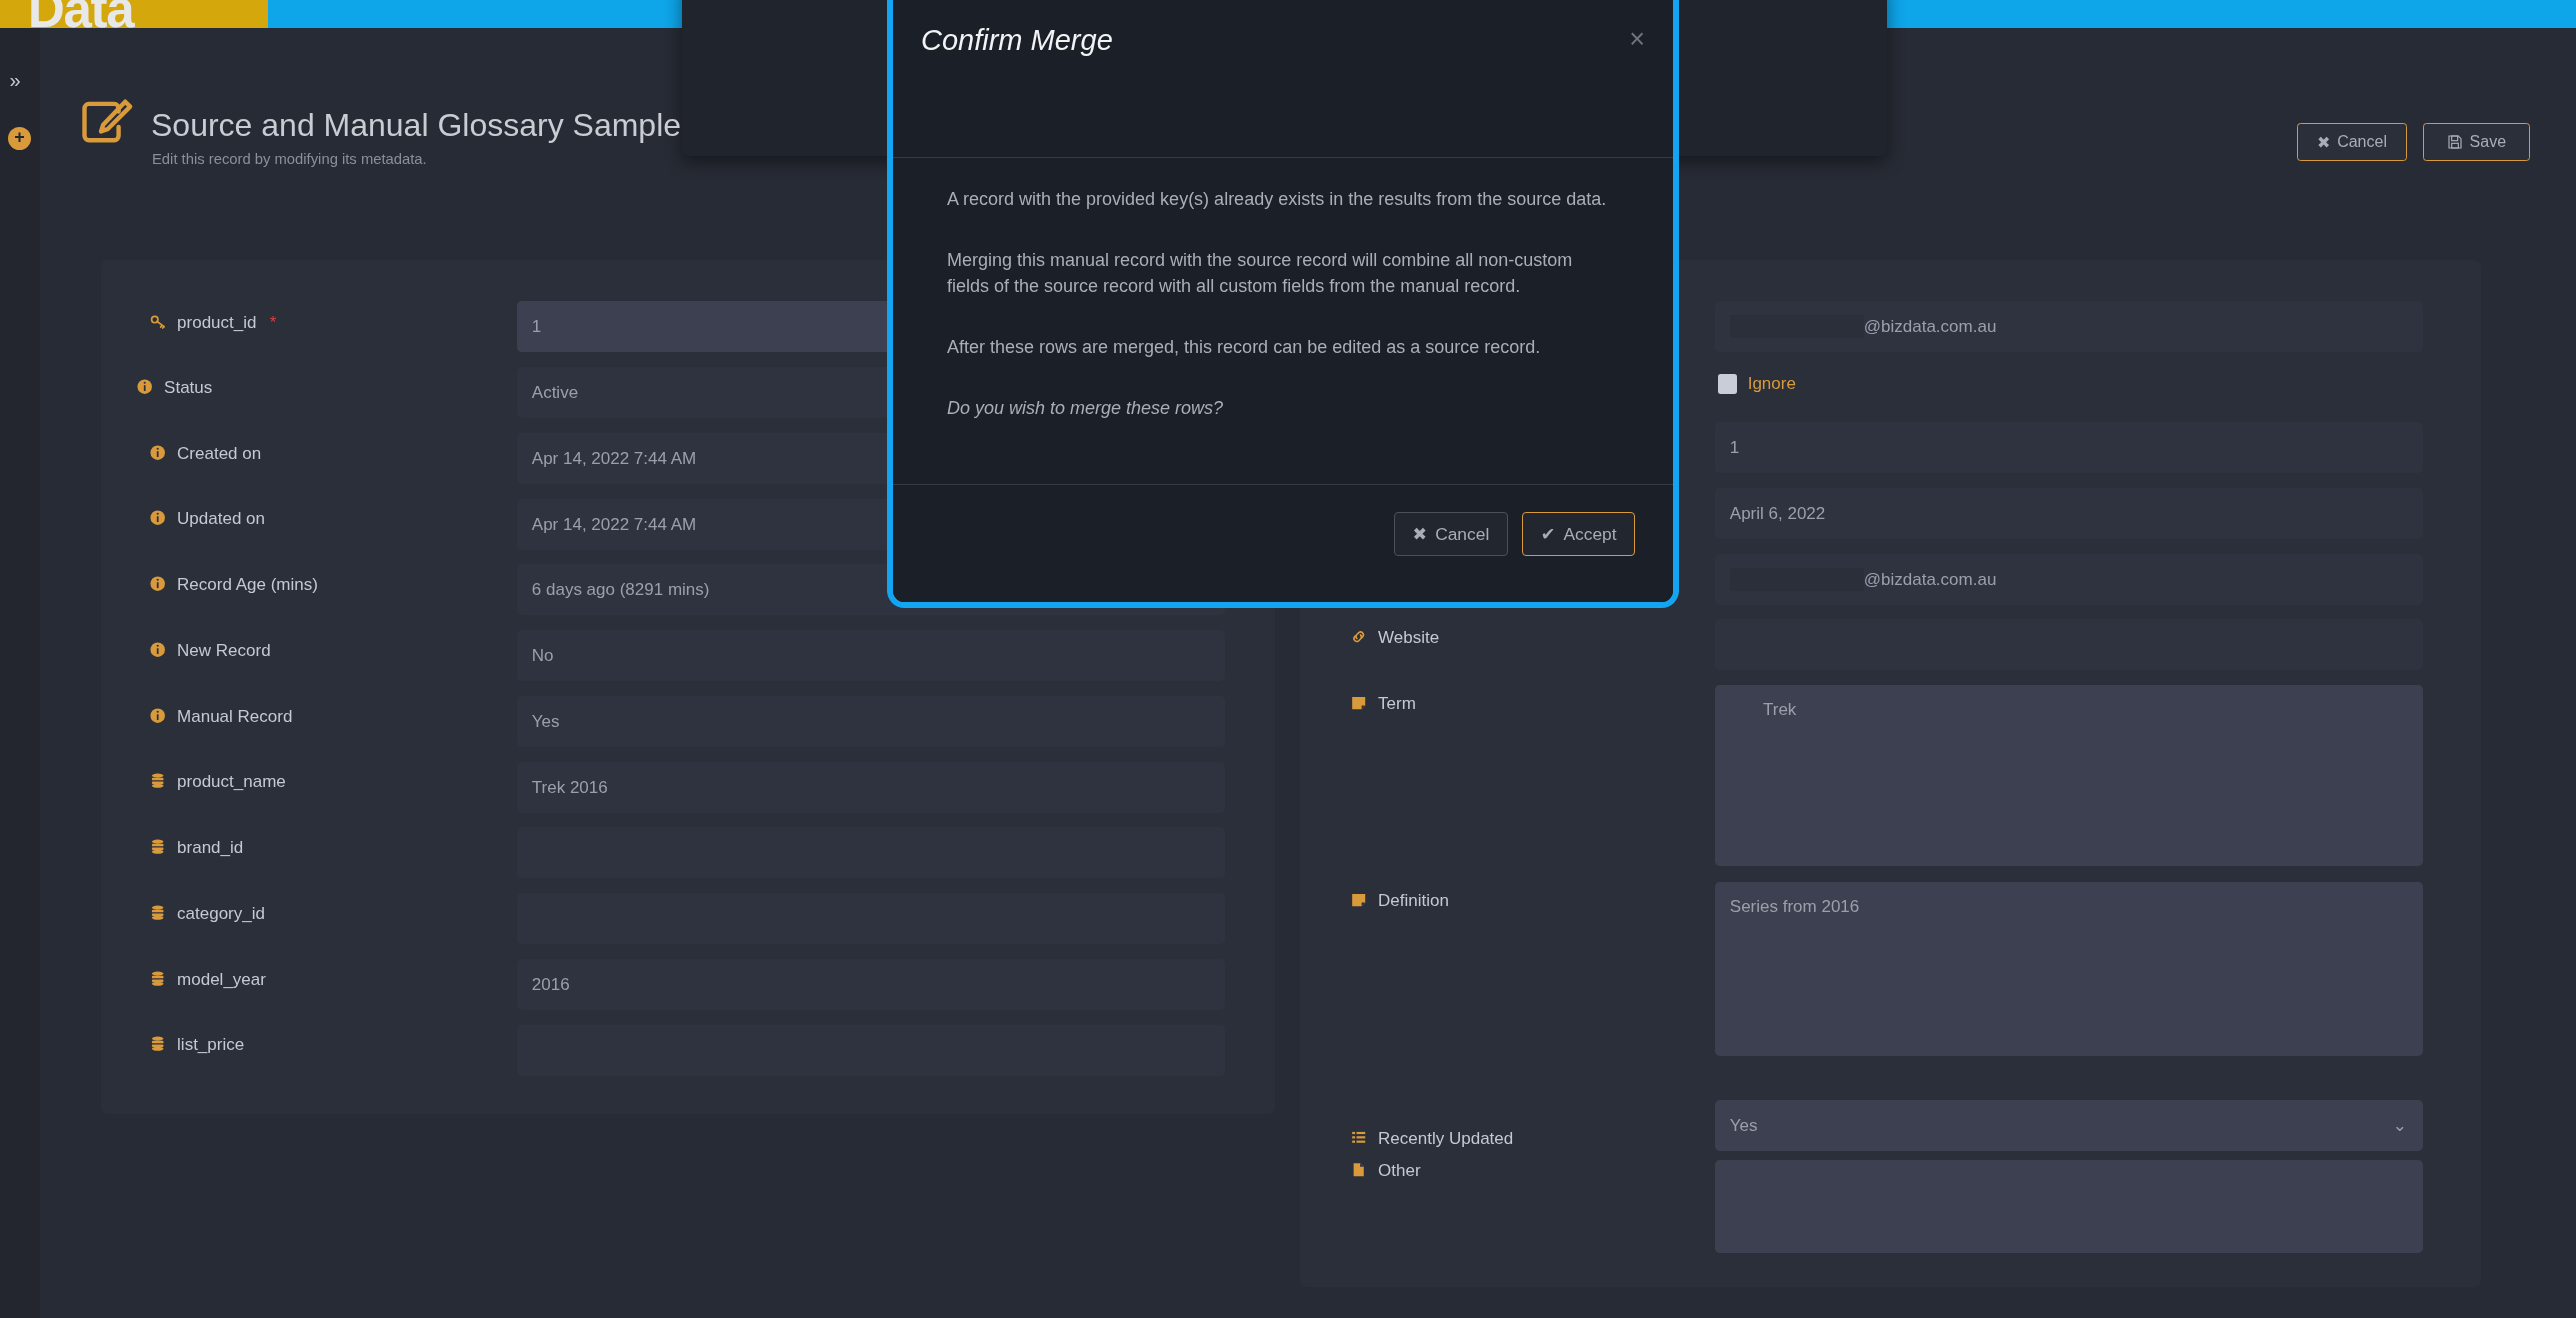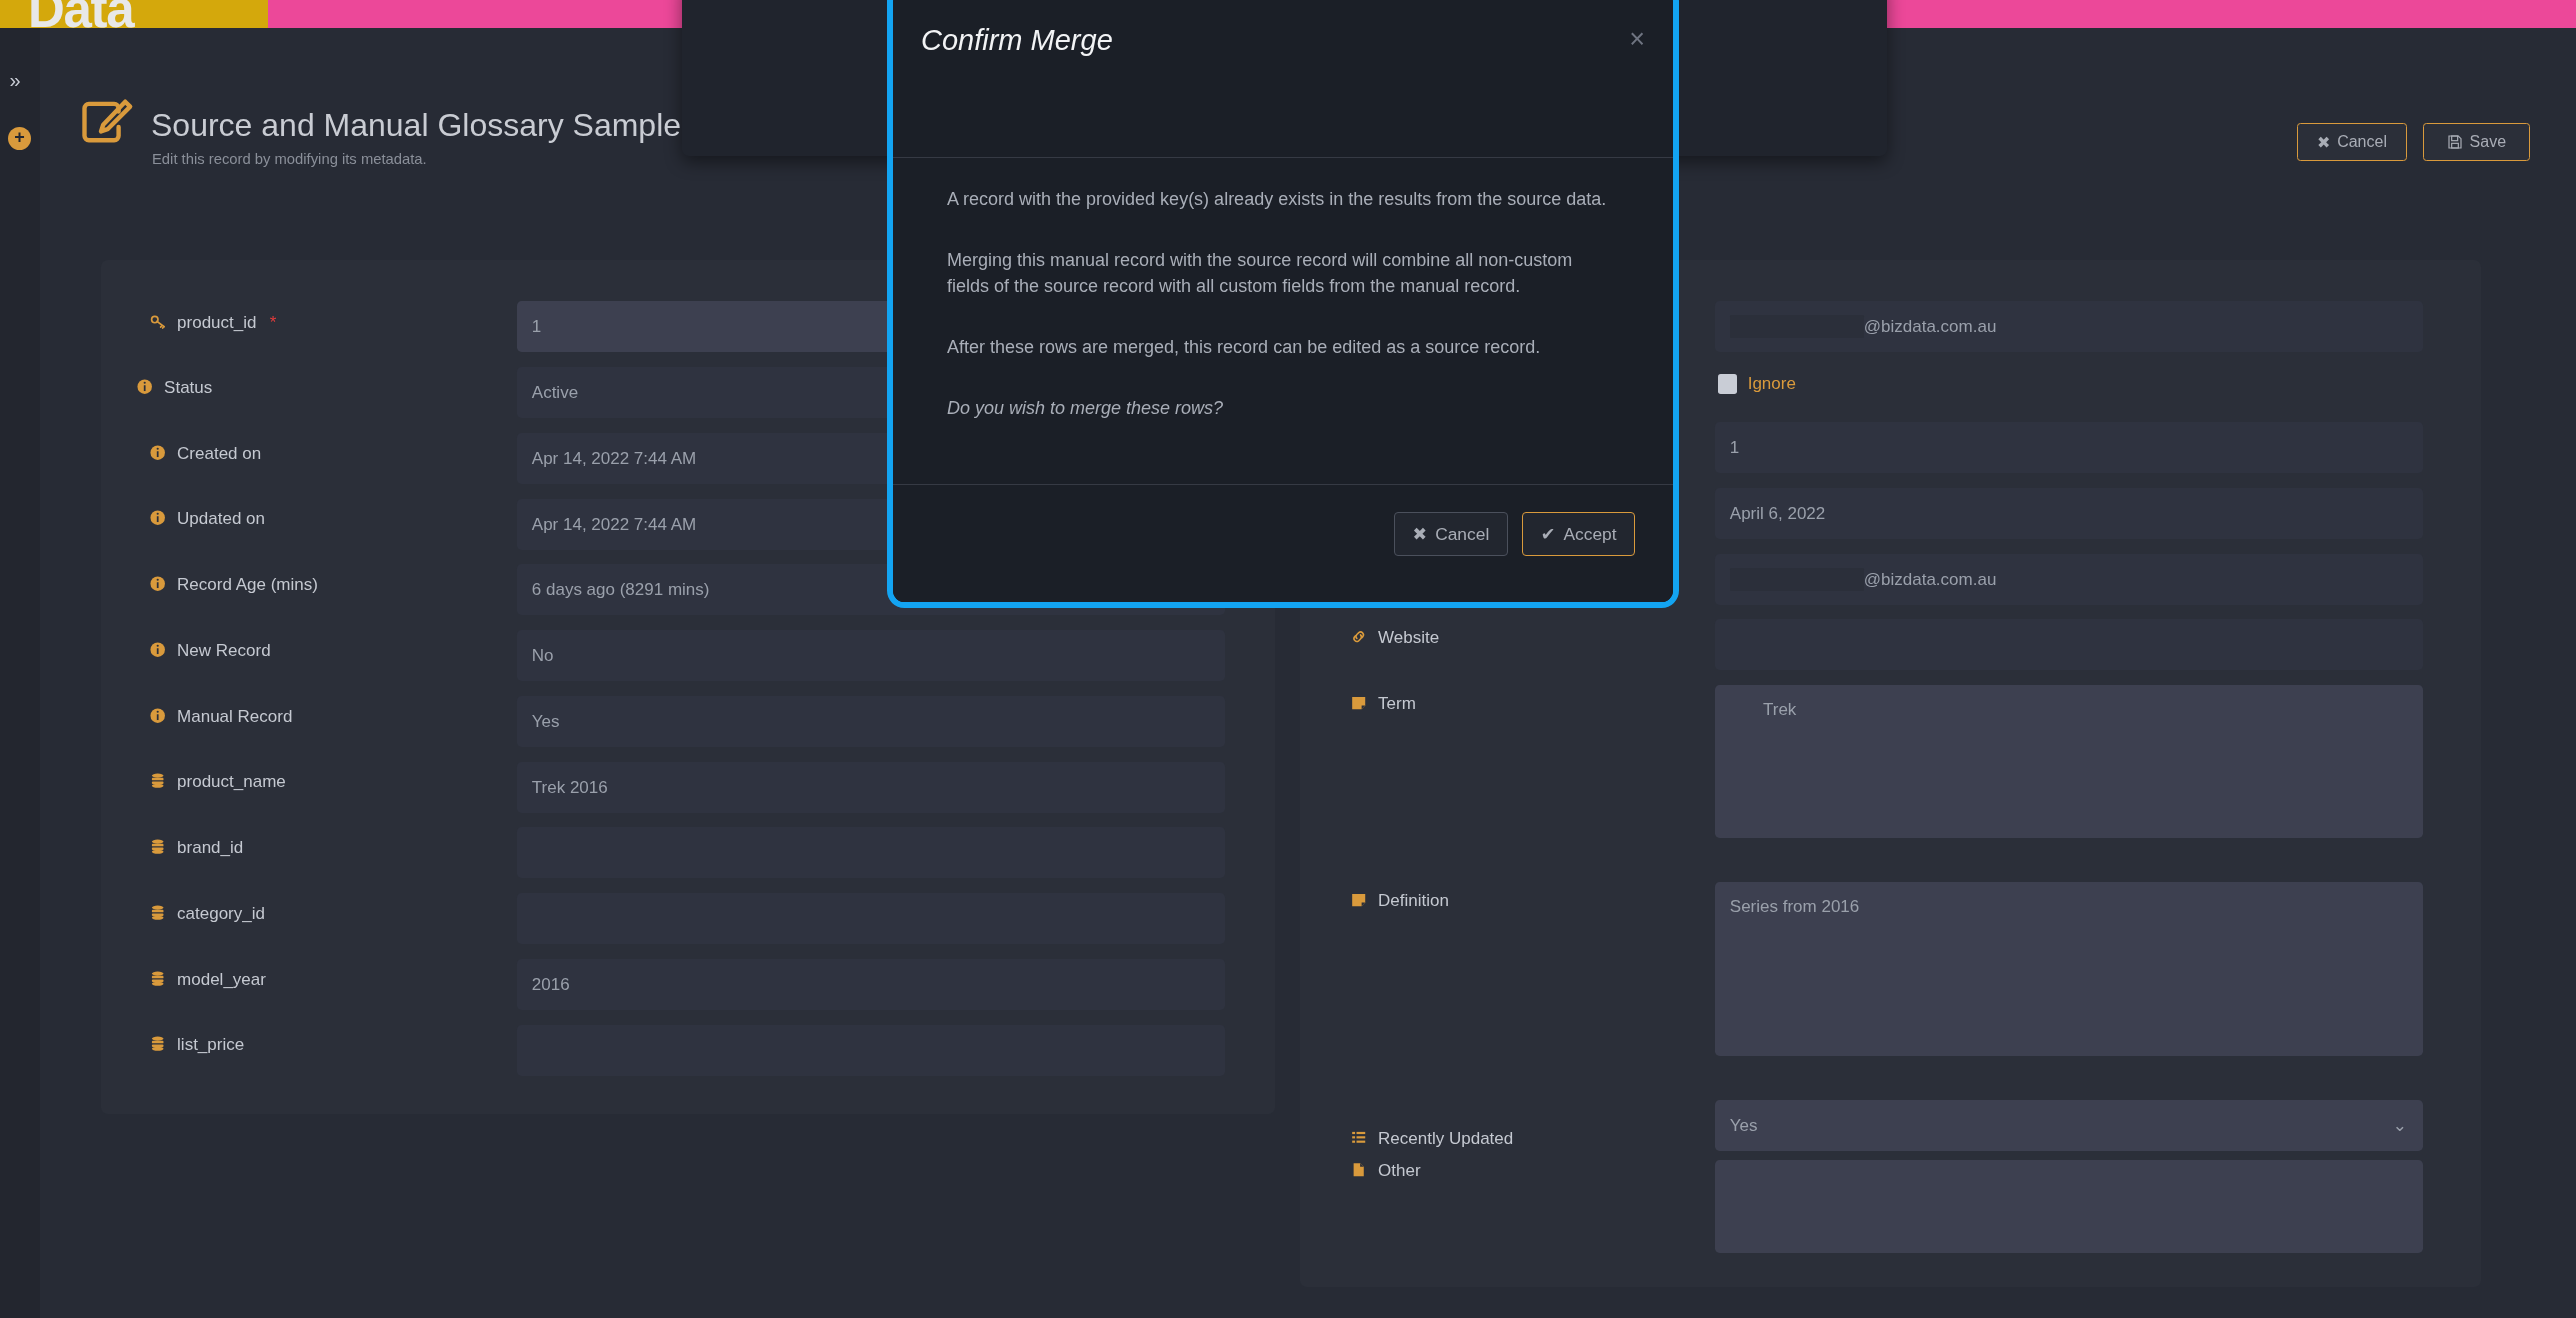--- a/index.html
+++ b/index.html
@@ -4,21 +4,21 @@
 <style>
   * { box-sizing: border-box; margin: 0; padding: 0; }
   html, body {
     width: 2576px; height: 1319px;
     background: #272b35;
     font-family: "Liberation Sans", sans-serif;
     overflow: hidden;
   }
 
   
-  #topbar { position: absolute; top: 0; left: 0; width: 2576px; height: 28px; background: #ec4899; }
+  #topbar { position: absolute; top: 0; left: 0; width: 2576px; height: 28px; background: #0ea5e9; }
   #logo-block { position: absolute; top: 0; left: 0; width: 268px; height: 28px; background: #d4a80c; }
   #logo-text {
     position: absolute; left: 28px; top: -20px;
     font-size: 51px; font-weight: 700; color: #e8e8e8; letter-spacing: -1.3px;
   }
 
   
   #left-rail { position: absolute; top: 28px; left: 0; width: 40px; height: 1290px; background: #23262f; }
   #rail-expand {
     position: absolute; left: 9.4px; top: 42px; font-size: 20px;
@@ -335,21 +335,21 @@
     <span></span>
   </div>
 
 <div class="f-label" style="left:1350px; top:694px;">
   <svg class="ic" viewBox="0 0 24 24">
       <path d="M3 4h18v12l-5 5H3z" fill="#d99a3c"></path>
       <path d="M16 21v-5h5z" fill="#2b2f39"></path>
     </svg>
   <span>Term</span>
 </div>
-<div class="f-ta" style="left:1715px; top:685px; width:708px; height:153px;padding-left:48px;"><span>Trek</span></div>
+<div class="f-ta" style="left:1715px; top:685px; width:708px; height:181px;padding-left:48px;"><span>Trek</span></div>
 
 <div class="f-label" style="left:1350px; top:891px;">
   <svg class="ic" viewBox="0 0 24 24">
       <path d="M3 4h18v12l-5 5H3z" fill="#d99a3c"></path>
       <path d="M16 21v-5h5z" fill="#2b2f39"></path>
     </svg>
   <span>Definition</span>
 </div>
 <div class="f-ta" style="left:1715px; top:882px; width:708px; height:174px;"><span>Series from 2016</span></div>
 

